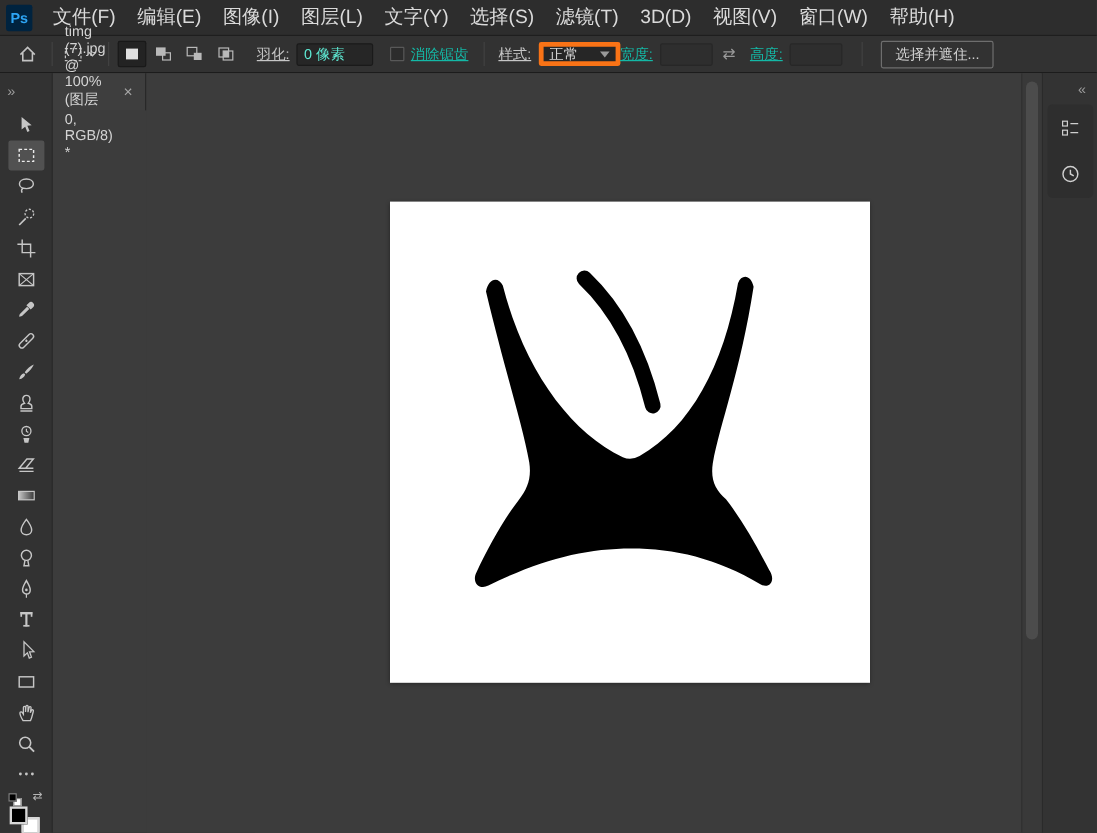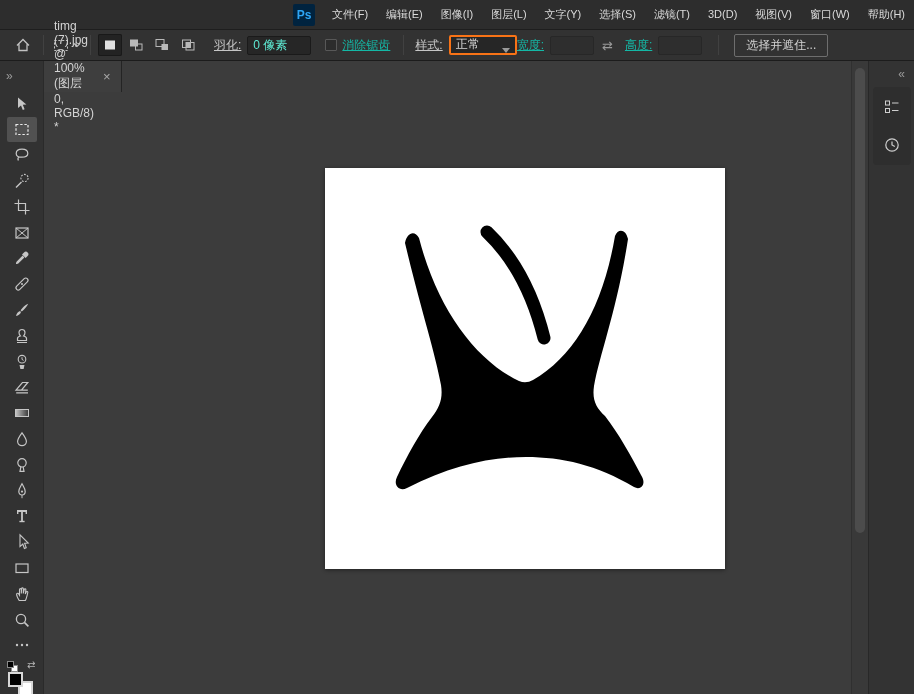--- a/index.html
+++ b/index.html
@@ -2,45 +2,45 @@
 <html><head>
 <meta charset="utf-8">
 <style>
   * { box-sizing: border-box; margin: 0; padding: 0; }
   html,body { width:914px; height:694px; overflow:hidden; background:#323232;
     font-family:"Liberation Sans","DejaVu Sans",sans-serif; }
   .app { width:914px; height:694px; display:flex; flex-direction:column; background:#3c3c3c; }
 
   
   .menubar { height:30px; flex:0 0 30px; background:#2d2d2d; border-bottom:1px solid #1e1e1e;
-    display:flex; align-items:center; padding-left:5px;justify-content:flex-end; }
+    display:flex; align-items:center; padding-left:5px; }
   .ps-logo { width:22px; height:22px; background:#00233f; color:#2da5f5; font-size:12px; font-weight:bold;
     display:flex; align-items:center; justify-content:center; border-radius:2px; margin-right:8px; }
-  .menu-item { padding:1px 9px; font-size:11px; color:#dadada; line-height:29px; cursor:default; }
+  .menu-item { padding:1px 9px; font-size:16px; color:#dadada; line-height:29px; cursor:default; }
 
   
   .optionsbar { height:31px; flex:0 0 31px; background:#323232; border-bottom:1px solid #1c1c1c;
     display:flex; align-items:center; font-size:12px; color:#c6c6c6; padding:0 10px; }
   .vsep { width:1px; height:20px; background:#414141; margin:0 7px; flex:0 0 1px; }
   .opt-btn { width:26px; height:24px; display:flex; align-items:center; justify-content:center; color:#c2c2c2; }
   .preset { display:flex; align-items:center; gap:4px; color:#c2c2c2; padding:0 2px; }
   .mode-group { display:flex; align-items:center; gap:2px; margin-right:10px; }
   .mode-btn { width:24px; height:22px; display:flex; align-items:center; justify-content:center;
     color:#b9b9b9; border-radius:2px; }
   .mode-btn.active { background:#232323; box-shadow:inset 0 0 0 1px #191919; color:#e0e0e0; }
   .opt-label { margin:0 6px 0 4px; white-space:nowrap;text-decoration:underline; }
   .opt-label.disabled { color:#14b8a6; }
   .field { background:#262626; border:1px solid #1a1a1a; border-radius:2px; color:#5eead4;
     height:19px; font-size:12px; padding:0 5px; font-family:inherit; }
   .field.feather { width:64px; }
   .field.dim { width:44px; background:#2e2e2e; border-color:#272727; }
   .checkbox { width:12px; height:12px; border:1px solid #585858; background:#2c2c2c; border-radius:1px;
     display:inline-block; margin-right:5px; flex:0 0 12px; }
-  .combo { width:68px; height:20px; background:#262626; border:2px solid #f97316; border-radius:2px;
-    display:flex; align-items:flex-end; justify-content:space-between; padding:0 5px; color:#d6d6d6; }
+  .combo { width:68px; height:20px; background:#262626; border:4px solid #f97316; border-radius:2px;
+    display:flex; align-items:center; justify-content:space-between; padding:0 5px; color:#d6d6d6; }
   .combo .tri { width:0; height:0; border-left:4px solid transparent; border-right:4px solid transparent;
     border-top:5px solid #9a9a9a; }
   .swap-dims { color:#9a9a9a; font-size:13px; margin:0 8px; }
   .btn-outline { border:1px solid #6e6e6e; border-radius:2px; padding:2px 11px; color:#d2d2d2;
     margin-left:8px; white-space:nowrap; }
 
   
   .main { flex:1; display:flex; min-height:0; }
 
   

